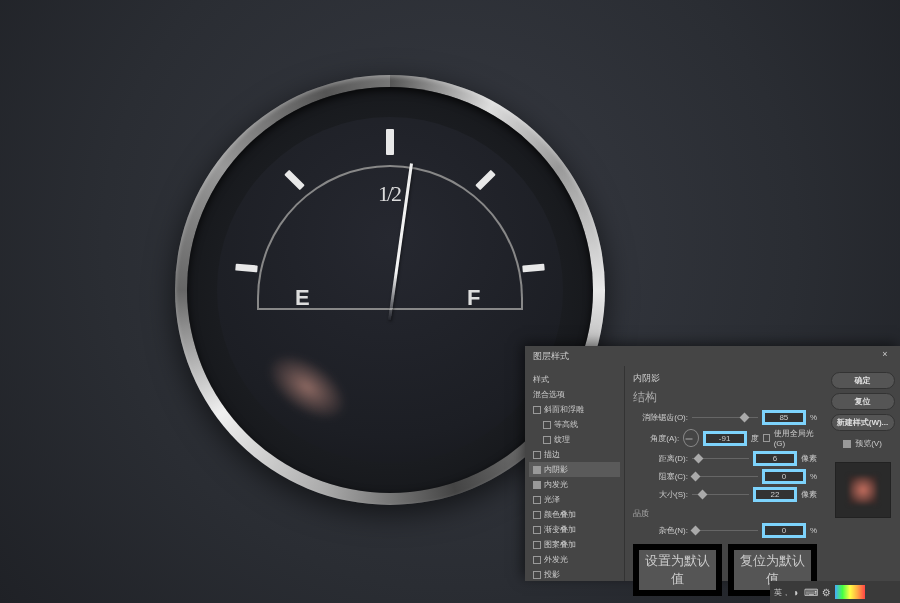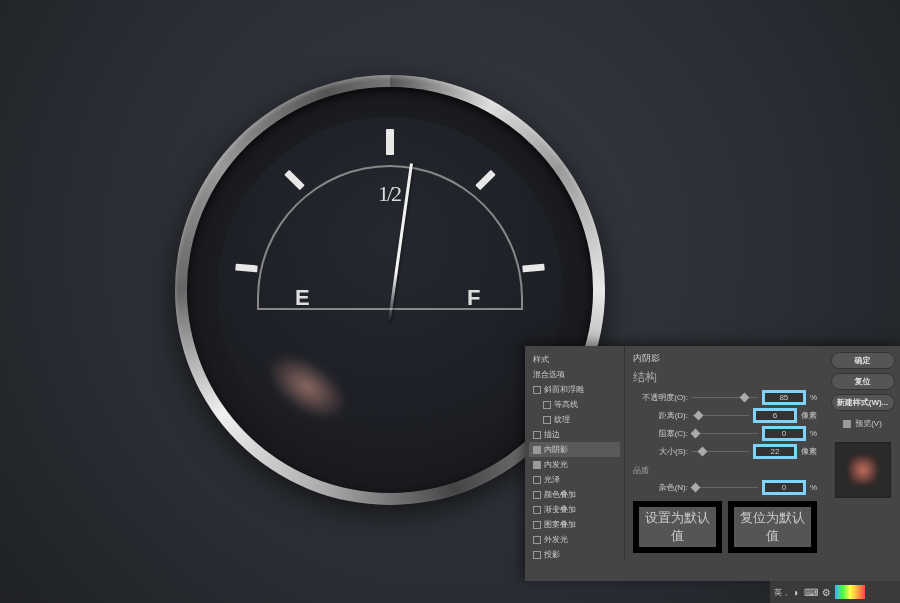--- a/index.html
+++ b/index.html
@@ -81,20 +81,24 @@
         <div class="half">1/2</div>
         <div class="label-e">E</div>
         <div class="label-f">F</div>
         <div class="needle"></div>
         <div class="glow-arc"></div>
       </div>
     </div>
   </div>
 
   <div class="dialog">
+    <div class="dlg-title">
+      <span>图层样式</span>
+      <span class="dlg-close">×</span>
+    </div>
     <div class="dlg-body">
       <div class="dlg-left">
         <div class="dlg-left-item">样式</div>
         <div class="dlg-left-item">混合选项</div>
         <div class="dlg-left-item">
             <span class="chk"></span>
             <span>斜面和浮雕</span>
           </div>
         <div class="dlg-left-item" style="padding-left:14px">
             <span class="chk"></span>
@@ -139,27 +143,35 @@
         <div class="dlg-left-item">
             <span class="chk"></span>
             <span>投影</span>
           </div>
       </div>
 
       <div class="dlg-mid">
         <div class="section-title">内阴影</div>
         <div class="section-title" style="font-size:12px;color:#aaa">结构</div>
         <div class="ctrl-row">
-          <span class="ctrl-label">不透明度(O):</span>
+          <span class="ctrl-label">消除锯齿(O):</span>
           <span class="slider">
               <span class="slider-track"></span>
               <span class="slider-thumb" style="left:75%"></span>
             </span>
           <input class="num-input" value="85" style="">
           <span class="unit">%</span>
+        </div>
+        <div class="ctrl-row">
+          <span class="ctrl-label">角度(A):</span>
+          <span class="angle-dial"></span>
+          <input class="num-input" value="-91" style="">
+          <span class="unit">度</span>
+          <span class="chk"></span>
+          <span>使用全局光(G)</span>
         </div>
         <div class="ctrl-row">
           <span class="ctrl-label">距离(D):</span>
           <span class="slider">
               <span class="slider-track"></span>
               <span class="slider-thumb" style="left:5%"></span>
             </span>
           <input class="num-input" value="6" style="">
           <span class="unit">像素</span>
         </div>

